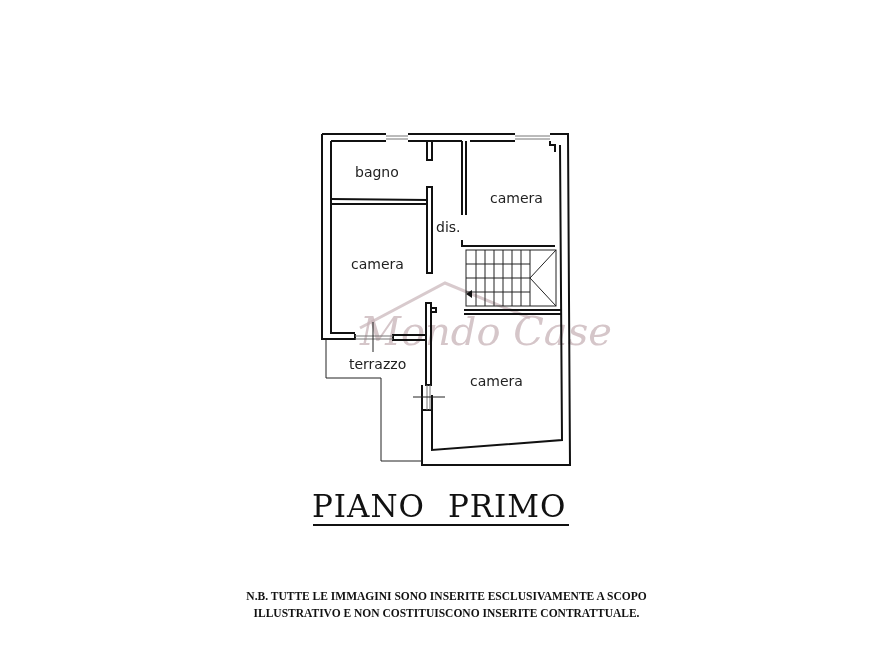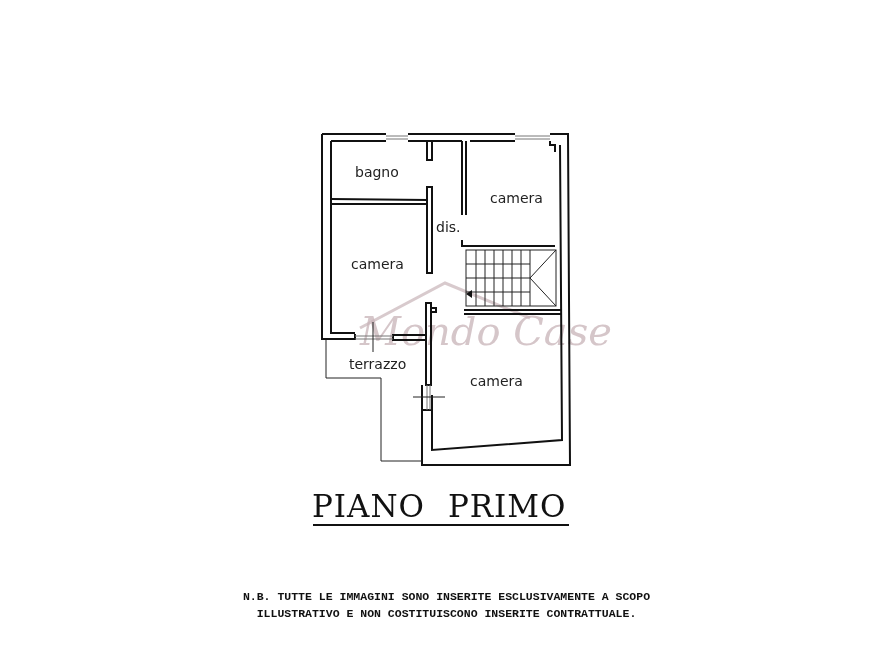--- a/index.html
+++ b/index.html
@@ -10,21 +10,21 @@
   .thin { fill: none; stroke: #222; stroke-width: 1; }
   .win { stroke: #777; stroke-width: 1; }
   .title {
     position: absolute; left: 312px; top: 488px; width: 258px; text-align: left;
     font-family: "DejaVu Serif", serif; font-size: 31px; letter-spacing: 1px; color: #111;
     word-spacing: 12px;
   }
   .title-rule { position: absolute; left: 313px; top: 524px; width: 256px; height: 2px; background: #111; }
   .note {
     position: absolute; left: 200px; top: 588px; width: 493px; text-align: center;
-    font-family: Liberation Mono, monospace; font-weight: bold; font-size: 11.5px; line-height: 17px; color: #111;
+    font-family: Liberation Serif, serif; font-weight: bold; font-size: 11.5px; line-height: 17px; color: #111;
   }
   .wm { font-family: "DejaVu Serif", serif; font-style: italic; font-size: 40px; fill: #c8b3b8; opacity: 0.75; }
 </style>
 </head>
 <body>
 
 <svg id="plan" viewBox="0 0 893 670" xmlns="http://www.w3.org/2000/svg">
 
   <g>
     <polyline points="360,328 445,283 530,318" fill="none" stroke="#c8b3b8" stroke-width="3" opacity="0.7"></polyline>

